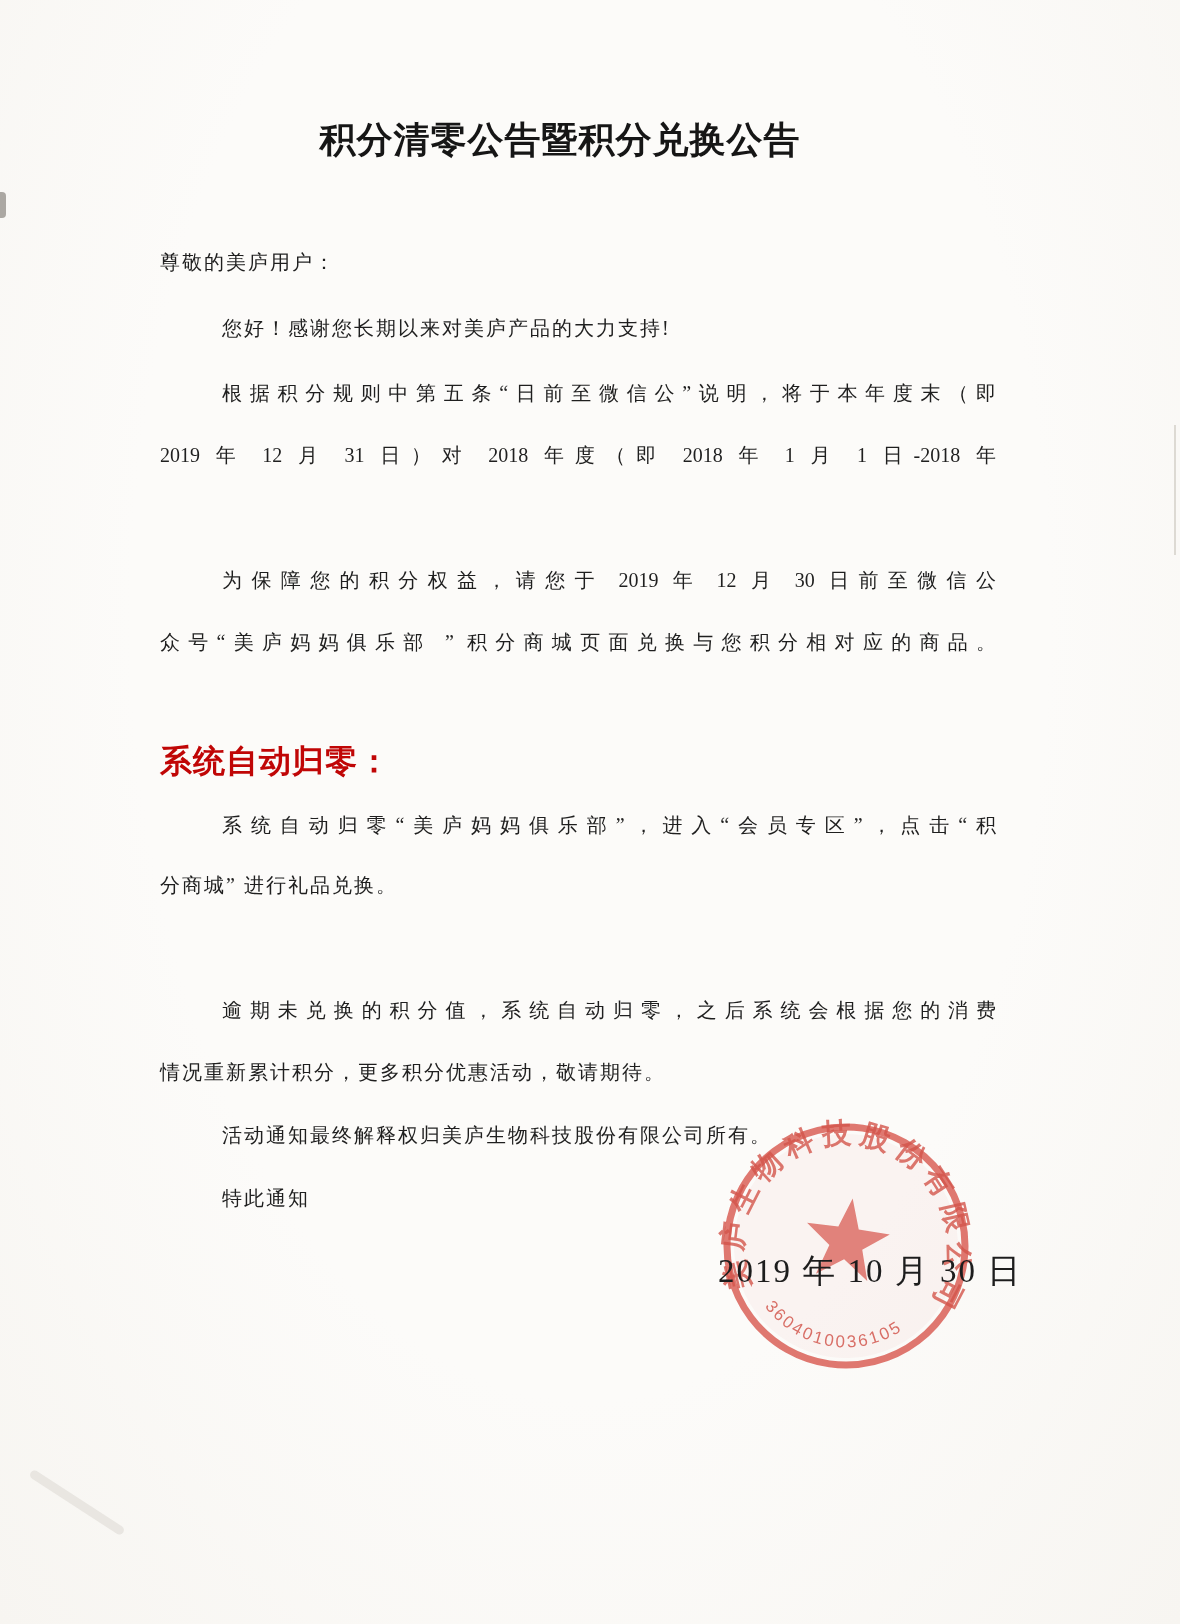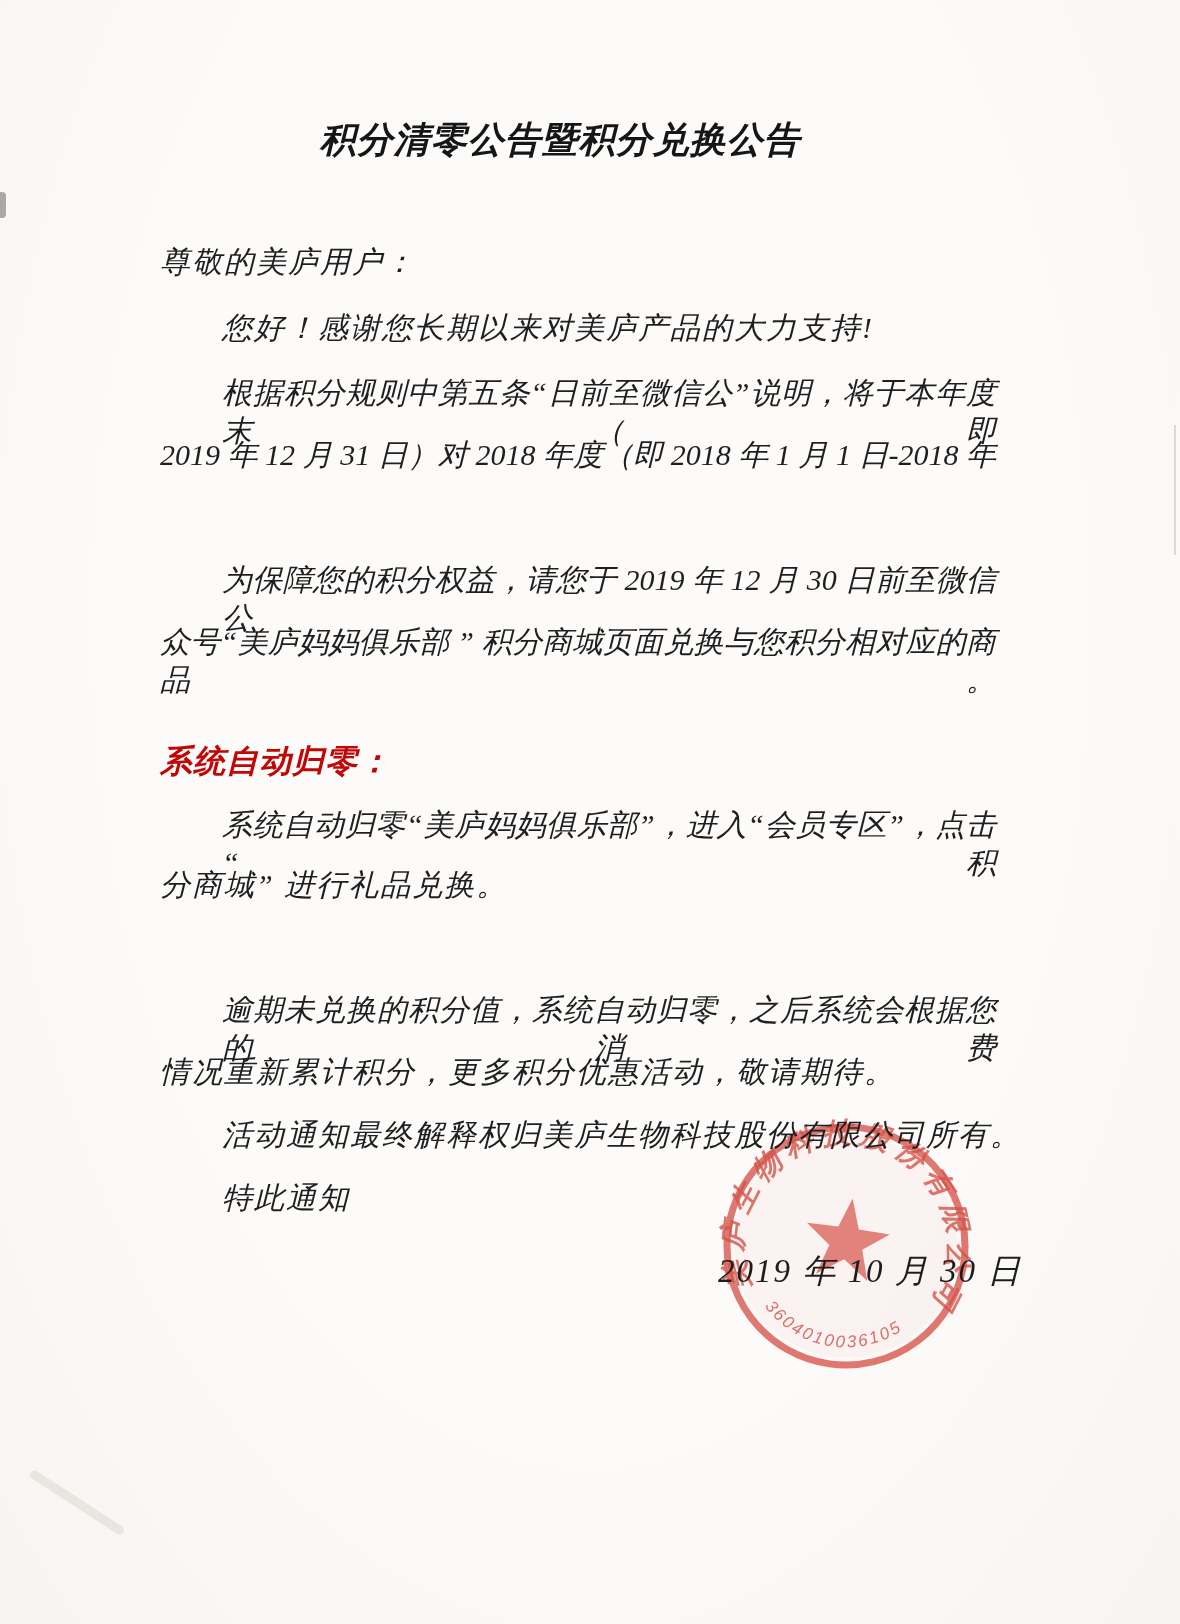--- a/index.html
+++ b/index.html
@@ -6,36 +6,35 @@
   body{
     width:1180px;height:1624px;
     font-family:"Liberation Serif","Liberation Sans",sans-serif;
     overflow:hidden;
   }
   .page{
     position:relative;
     width:1180px;height:1624px;
     background:radial-gradient(ellipse at 50% 38%, #fcfbf9 55%, #f7f5f1 100%);
     overflow:hidden;
-    font-style:italic;
   }
   .doc-title{
     position:absolute;
     top:116px;left:142px;width:836px;
     text-align:center;
     font-size:36px;
     font-weight:bold;
     letter-spacing:1px;
     color:#161616;
     z-index:2;
   }
   .line{
     position:absolute;
     left:160px;width:836px;
-    font-size:30px;
+    font-size:20px;
     line-height:38px;
     letter-spacing:2px;
     color:#1f1f1f;
     white-space:nowrap;
     z-index:2;
     font-weight:500;
   }
   .line.ind{padding-left:62px;box-sizing:border-box;}
   .line.just{
     white-space:normal;

